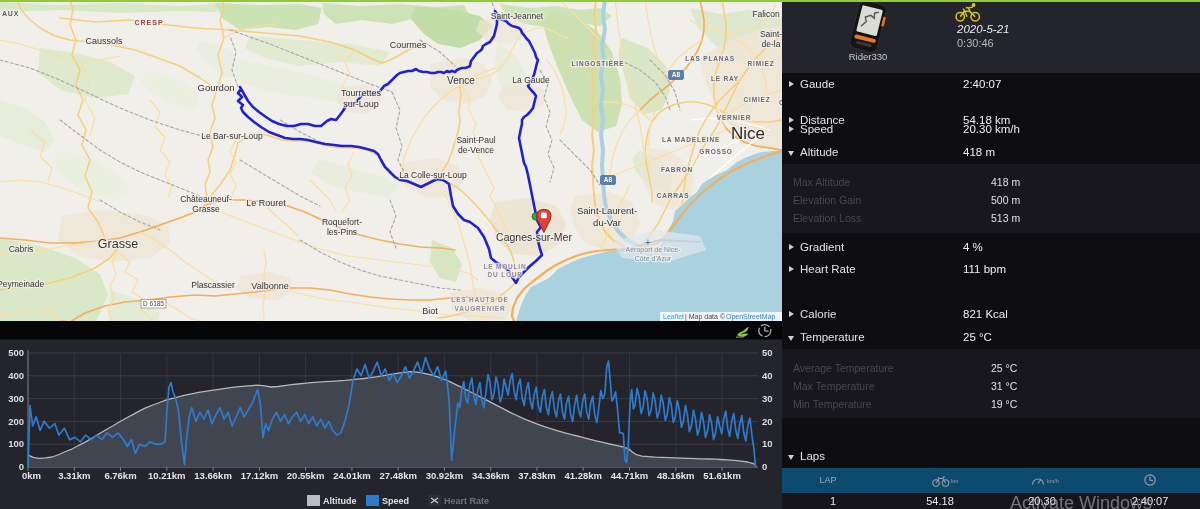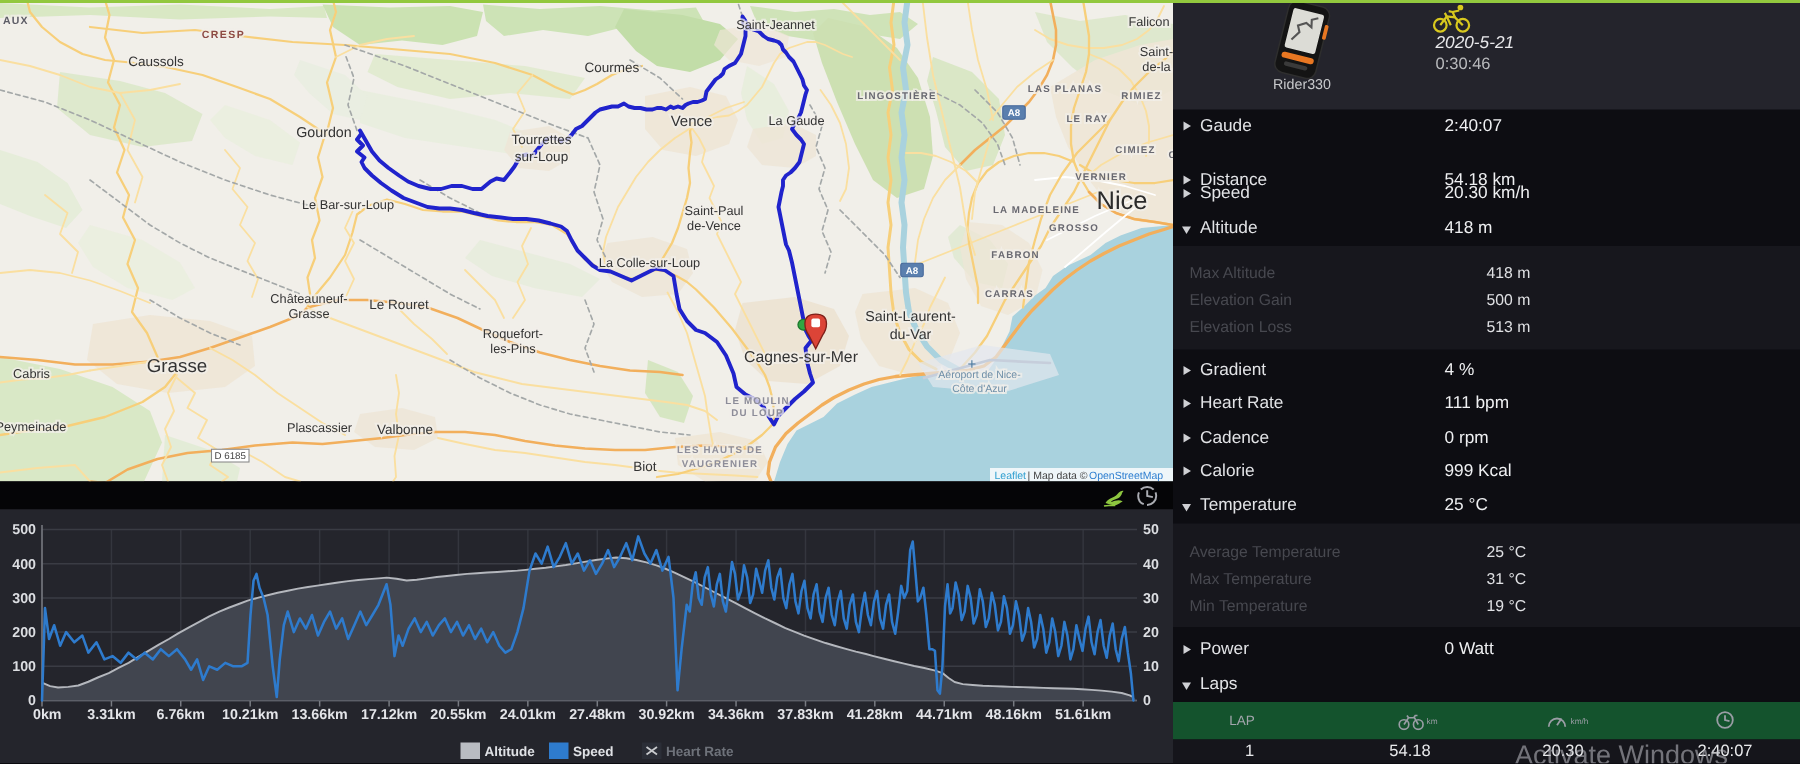--- a/index.html
+++ b/index.html
@@ -19,21 +19,21 @@
 .mlabel { position:absolute; left:18px; font-size:11.5px; color:#e2e3e6; }
 .mval { position:absolute; left:181px; font-size:11.5px; color:#eff0f2; }
 .arr-r { position:absolute; left:7px; top:8px; width:0; height:0;
   border-left:5px solid #cfd0d4; border-top:3.5px solid transparent; border-bottom:3.5px solid transparent; }
 .arr-d { position:absolute; left:6px; top:10px; width:0; height:0;
   border-top:5px solid #cfd0d4; border-left:3.5px solid transparent; border-right:3.5px solid transparent; }
 .subblock { position:absolute; left:0; width:418px; background:#17171d; }
 .srow { position:absolute; left:0; width:476px; height:18px; line-height:18px; }
 .slabel { position:absolute; left:11px; font-size:10.5px; color:#47484f; }
 .sval { position:absolute; left:209px; font-size:10.5px; color:#dfe0e3; }
-#lapheader { position:absolute; left:0; top:468px; width:418px; height:24.5px; background:#14532d;
+#lapheader { position:absolute; left:0; top:468px; width:418px; height:24.5px; background:#0c4a6e;
   line-height:24.5px; font-size:9px; color:#a3a6ad; }
 #laprow { position:absolute; left:0; top:492.5px; width:418px; height:17px; line-height:17px;
   font-size:11px; color:#e8e9eb; background:#15151b; }
 #watermark { position:absolute; left:228px; top:493px; font-size:18px; color:rgba(185,185,192,0.58); }
 </style></head>
 <body>
 <div id="app">
 <div id="left">
   <div id="mapbox">
         <svg width="782" height="321" viewBox="0 0 782 321" style="display:block">
@@ -372,52 +372,42 @@
 <div class="mrow" style="top:235.5px">
         <span class="arr-r"></span>
         <span class="mlabel">Gradient</span>
         <span class="mval">4 %</span>
       </div>
 <div class="mrow" style="top:258px">
         <span class="arr-r"></span>
         <span class="mlabel">Heart Rate</span>
         <span class="mval">111 bpm</span>
       </div>
-<div class="mrow" style="top:280.5px">
-        <span class="arr-r"></span>
-        <span class="mlabel">Cadence</span>
-        <span class="mval">0 rpm</span>
-      </div>
 <div class="mrow" style="top:303px">
         <span class="arr-r"></span>
         <span class="mlabel">Calorie</span>
-        <span class="mval">999 Kcal</span>
+        <span class="mval">821 Kcal</span>
       </div>
 <div class="mrow" style="top:325.5px">
         <span class="arr-d"></span>
         <span class="mlabel">Temperature</span>
         <span class="mval">25 °C</span>
       </div>
 <div class="subblock" style="top:348.5px;height:69.5px"></div>
 <div class="srow" style="top:359px">
         <span class="slabel">Average Temperature</span>
         <span class="sval">25 °C</span>
       </div>
 <div class="srow" style="top:377px">
         <span class="slabel">Max Temperature</span>
         <span class="sval">31 °C</span>
       </div>
 <div class="srow" style="top:395px">
         <span class="slabel">Min Temperature</span>
         <span class="sval">19 °C</span>
-      </div>
-<div class="mrow" style="top:422px">
-        <span class="arr-r"></span>
-        <span class="mlabel">Power</span>
-        <span class="mval">0 Watt</span>
       </div>
 <div class="mrow" style="top:444.5px">
         <span class="arr-d"></span>
         <span class="mlabel">Laps</span>
       </div>
 <div id="lapheader">
         <span style="position:absolute;left:28px;width:36px;text-align:center">LAP</span>
         <svg style="position:absolute;left:150px;top:6px" width="30" height="13" viewBox="0 0 30 13">
           <circle cx="4" cy="9" r="3.2" fill="none" stroke="#9a9da5" stroke-width="1.1"></circle>
           <circle cx="13.5" cy="9" r="3.2" fill="none" stroke="#9a9da5" stroke-width="1.1"></circle>

